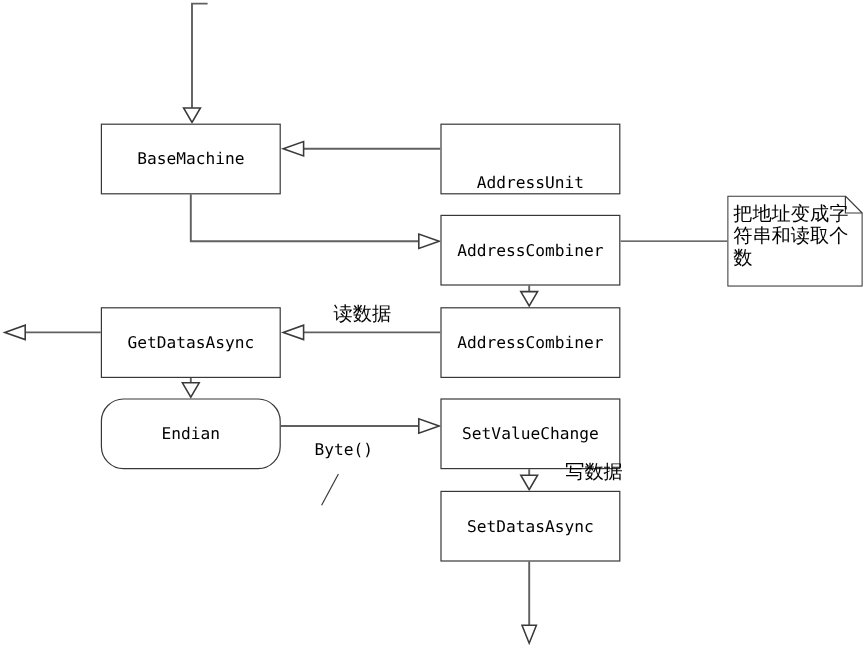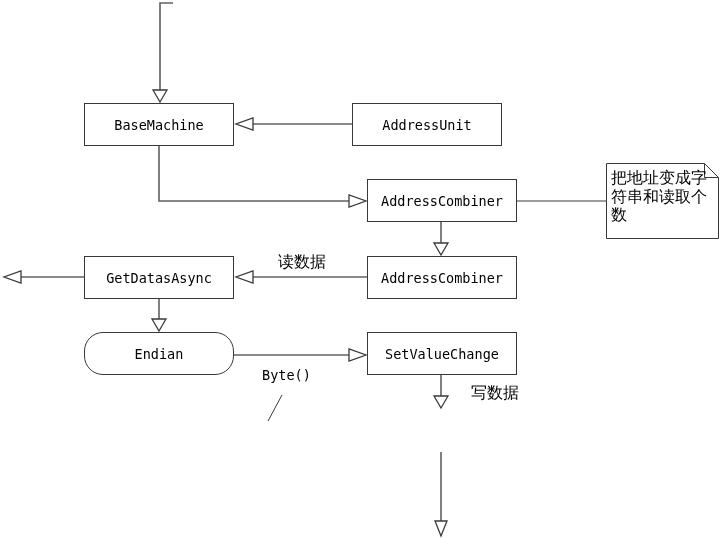--- a/index.html
+++ b/index.html
@@ -7,28 +7,28 @@
     position:relative; width:721px; height:538px;
     background:#ffffff; overflow:hidden;
     font-family:"DejaVu Sans", sans-serif; color:#000;
   }
   .wires { position:absolute; left:0; top:0; width:721px; height:538px; }
   .wires path.wire   { fill:none; stroke:#606060; stroke-width:1.6; }
   .wires path.thin   { fill:none; stroke:#3a3a3a; stroke-width:1; }
   .wires polygon.arrow { fill:#ffffff; stroke:#3a3a3a; stroke-width:1.3; }
 
   .node {
-    position:absolute; width:150px; height:43px;
+    position:absolute; width:150px; height:59px;
     border:1px solid #383838; background:#ffffff; box-sizing:border-box;
     display:flex; align-items:center; justify-content:center;
     font-family:"DejaVu Sans Mono", monospace; font-size:13.5px;
     white-space:nowrap;
   }
   .node-base-machine     { left:84px;  top:103px; }
-  .node-address-unit     { left:352px; top:103px; }
+  .node-address-unit     { left:367px; top:103px;align-items:flex-end; }
   .node-address-formater { left:367px; top:179px; }
   .node-get-datas-async  { left:84px;  top:256px; }
   .node-address-combiner { left:367px; top:256px; }
   .node-endian           { left:84px;  top:332px;border-radius:19px; }
   .node-set-value-change { left:367px; top:332px; }
   .node-set-datas-async  { left:367px; top:409px; }
 
   .note { position:absolute; }
   .note svg { position:absolute; left:0; top:0; display:block; }
   .note .note-shape  { fill:#ffffff; stroke:#383838; stroke-width:1; }
@@ -128,20 +128,23 @@
   </div>
   <div class="node node-address-combiner">
     <span>AddressCombiner</span>
   </div>
   <div class="node node-endian">
     <span>Endian</span>
   </div>
   <div class="node node-set-value-change">
     <span>SetValueChange</span>
   </div>
+  <div class="node node-set-datas-async">
+    <span>SetDatasAsync</span>
+  </div>
 
   <div class="note note-format">
     <svg width="113" height="76" viewBox="0 0 113 76">
       <path class="note-shape" d="M0.5,0.5 H98.5 L112.5,14.5 V75.5 H0.5 Z"></path>
       <path class="note-flap" d="M98.5,0.5 V14.5 H112.5"></path>
     </svg>
     <div class="note-text">把地址变成字符串和读取个数</div>
   </div>
 
 

